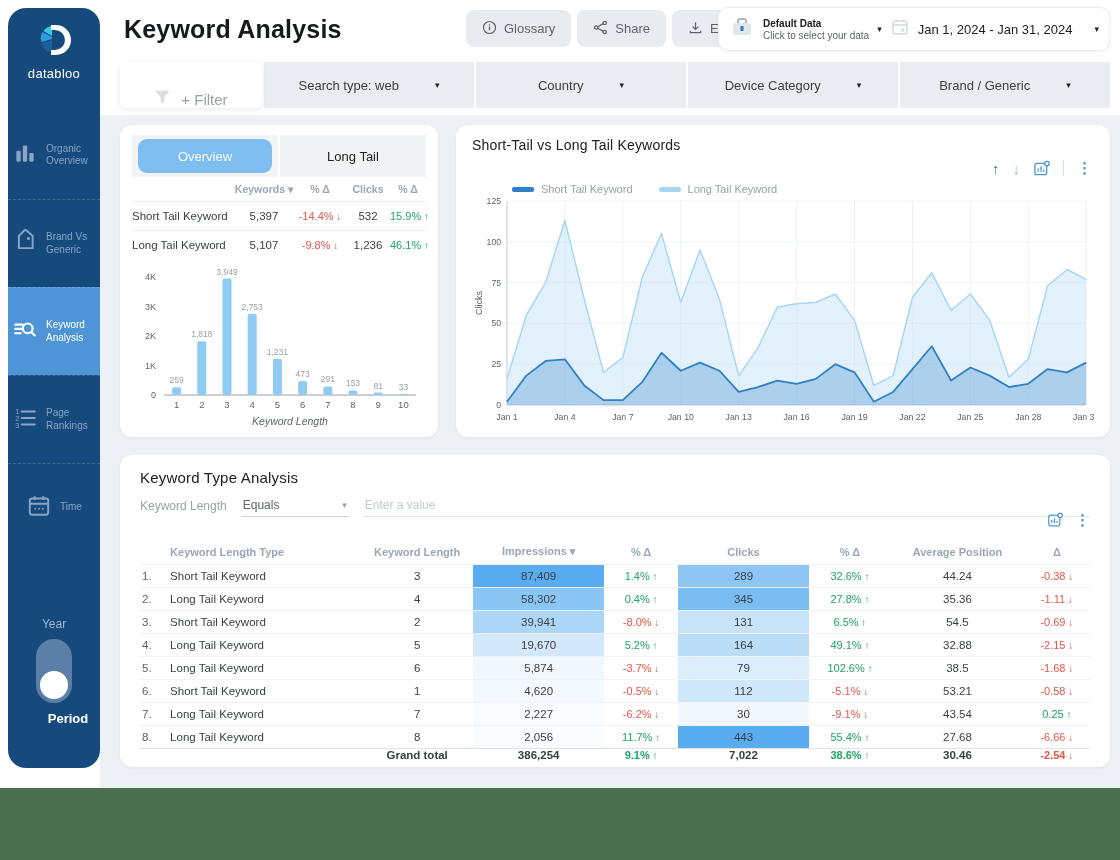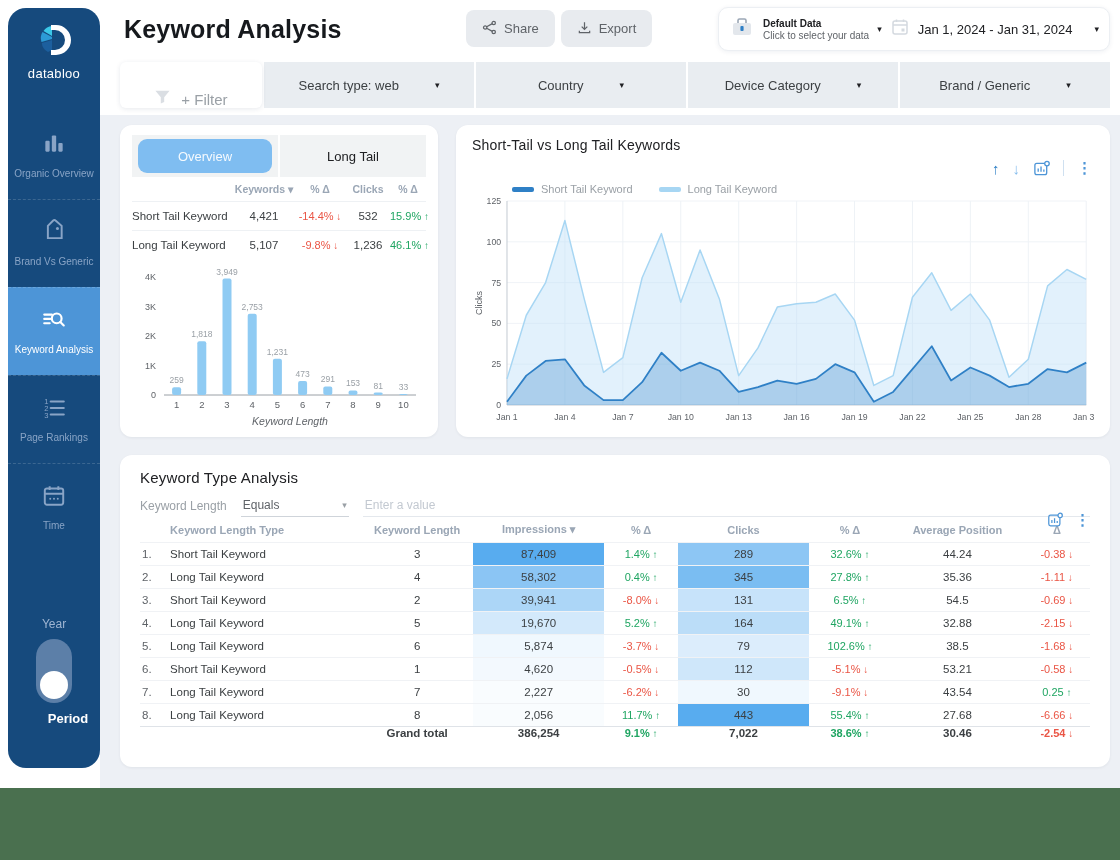--- a/index.html
+++ b/index.html
@@ -15,21 +15,21 @@
   
   .sidebar {
     position:absolute; left:8px; top:8px; width:92px; height:760px;
     background:#164A7D; border-radius:18px; z-index:6;
     display:flex; flex-direction:column; align-items:center;
   }
   .logo { margin-top:14px; text-align:center; }
   .logo-name { color:#fff; font-size:13px; margin-top:4px; letter-spacing:.3px; }
   .nav { width:100%; margin-top:30px; }
   .nav-item {
-    height:88px; display:flex; flex-direction:column; align-items:center; justify-content:center;
+    height:88px; display:flex; flex-direction:row; align-items:center; justify-content:center;
     gap:8px; color:#89A4C6; font-size:10px; text-align:left; line-height:1.25;
     cursor:pointer; padding:0 4px;
   }
   .nav-item + .nav-item { border-top:1px dashed rgba(255,255,255,0.16); }
   .nav-item.active { background:#4D95D7; color:#fff; }
   .nav-item svg { width:26px; height:26px; }
   .toggle-block { margin-top:auto; margin-bottom:42px; display:flex; flex-direction:column; align-items:center; gap:8px; }
   .toggle-top { color:#9FB5D2; font-size:12px; }
   .toggle-bottom { color:#fff; font-size:13px; font-weight:bold;padding-left:28px; }
   .vswitch { width:36px; height:64px; border-radius:18px; background:#5C7FA8; position:relative; cursor:pointer; }
@@ -104,21 +104,21 @@
   .legend-swatch { width:22px; height:5px; border-radius:2px; }
 
   
   .kt-title { font-size:15px; color:#202124; letter-spacing:.2px; }
   .kt-filter { display:flex; align-items:flex-end; gap:14px; margin-top:12px; }
   .kt-filter .fld { font-size:12px; color:#9aa0a6; padding-bottom:4px; }
   .kt-op { display:flex; align-items:center; justify-content:space-between; width:108px; border-bottom:1px solid #cfd4da; font-size:12px; color:#5f6368; padding:0 2px 4px 2px; cursor:pointer; }
   .kt-input { flex:1; border:none; border-bottom:1px solid #e4e8ed; font-size:12px; padding:0 2px 4px 2px; outline:none; color:#3c4043; font-family:inherit; background:transparent; }
   .kt-input::placeholder { color:#c3c9d1; }
   .kt-tools { position:absolute; right:20px; top:56px; display:flex; gap:12px; align-items:center; }
-  table.kt { width:100%; border-collapse:collapse; table-layout:fixed; margin-top:0; }
+  table.kt { width:100%; border-collapse:collapse; table-layout:fixed; margin-top:22px; }
   table.kt th { font-size:11px; color:#9AA6B5; font-weight:bold; padding:6px 2px; text-align:center; }
   table.kt th.l { text-align:left; }
   table.kt td { font-size:11.5px; color:#3c4043; padding:5px 2px; text-align:center; border-top:1px solid #f0f2f5; }
   table.kt td.l { text-align:left; }
   table.kt td.num { color:#5f6368; }
   table.kt td.heat { padding:5px 0; }
   table.kt tr.total td { border-top:1px solid #dfe3e8; font-weight:bold; padding:0 2px; }
   .chart-embed-icon { display:inline-flex; }
 
   svg text { font-family:"Liberation Sans", sans-serif; }
@@ -192,20 +192,30 @@
       <div class="toggle-bottom">Period</div>
     </div>
   </div>
 
   <div class="main">
     <div class="page-title">Keyword Analysis</div>
 
     <div class="topbar-actions">
       <button class="action-btn">
         <span>
+          <svg width="15" height="15" viewBox="0 0 16 16">
+              <circle cx="8" cy="8" r="6.4" fill="none" stroke="#5f6368" stroke-width="1.3"></circle>
+              <rect x="7.3" y="7" width="1.4" height="4" fill="#5f6368"></rect>
+              <rect x="7.3" y="4.6" width="1.4" height="1.4" fill="#5f6368"></rect>
+            </svg>
+        </span>
+        <span>Glossary</span>
+      </button>
+      <button class="action-btn">
+        <span>
           <svg width="15" height="15" viewBox="0 0 16 16" fill="none" stroke="#5f6368" stroke-width="1.3">
               <circle cx="12.5" cy="3.2" r="1.8"></circle>
               <circle cx="3.4" cy="8" r="1.8"></circle>
               <circle cx="12.5" cy="12.8" r="1.8"></circle>
               <path d="M5 7.2 L11 3.9 M5 8.8 L11 12.1"></path>
             </svg>
         </span>
         <span>Share</span>
       </button>
       <button class="action-btn">
@@ -290,21 +300,21 @@
           <div class="mini-table" id="mini-table">
               <div class="mt-row mt-head">
                 <div></div>
                 <div>Keywords ▾</div>
                 <div>% Δ</div>
                 <div>Clicks</div>
                 <div>% Δ</div>
               </div>
               <div class="mt-row mt-body">
                 <div>Short Tail Keyword</div>
-                <div>4,421</div>
+                <div>5,397</div>
                 <div><span class="delta down"><span>-14.4%</span><span class="arrow"> ↓</span></span></div>
                 <div>532</div>
                 <div><span class="delta up"><span>15.9%</span><span class="arrow"> ↑</span></span></div>
               </div>
               <div class="mt-row mt-body">
                 <div>Long Tail Keyword</div>
                 <div>5,107</div>
                 <div><span class="delta down"><span>-9.8%</span><span class="arrow"> ↓</span></span></div>
                 <div>1,236</div>
                 <div><span class="delta up"><span>46.1%</span><span class="arrow"> ↑</span></span></div>

